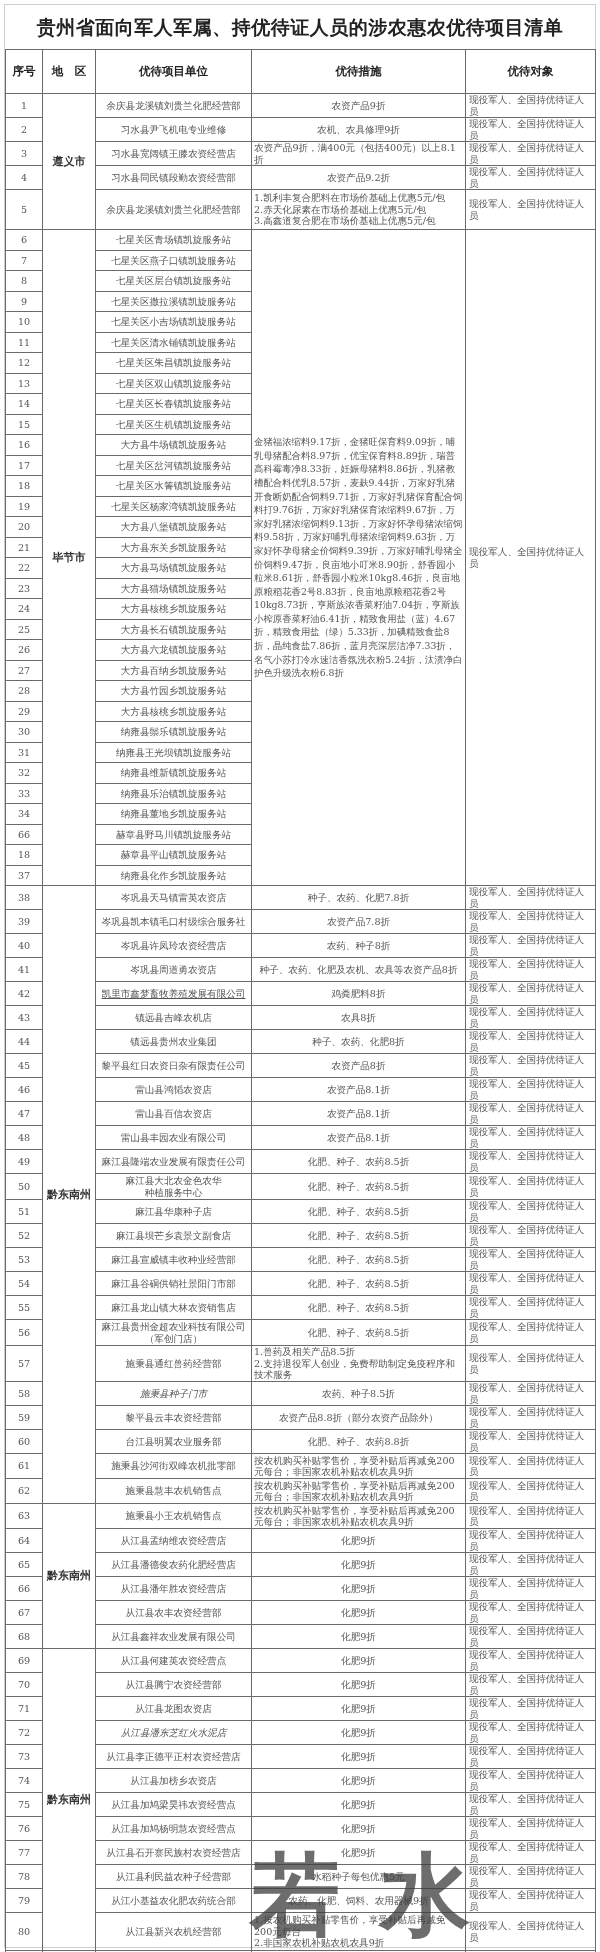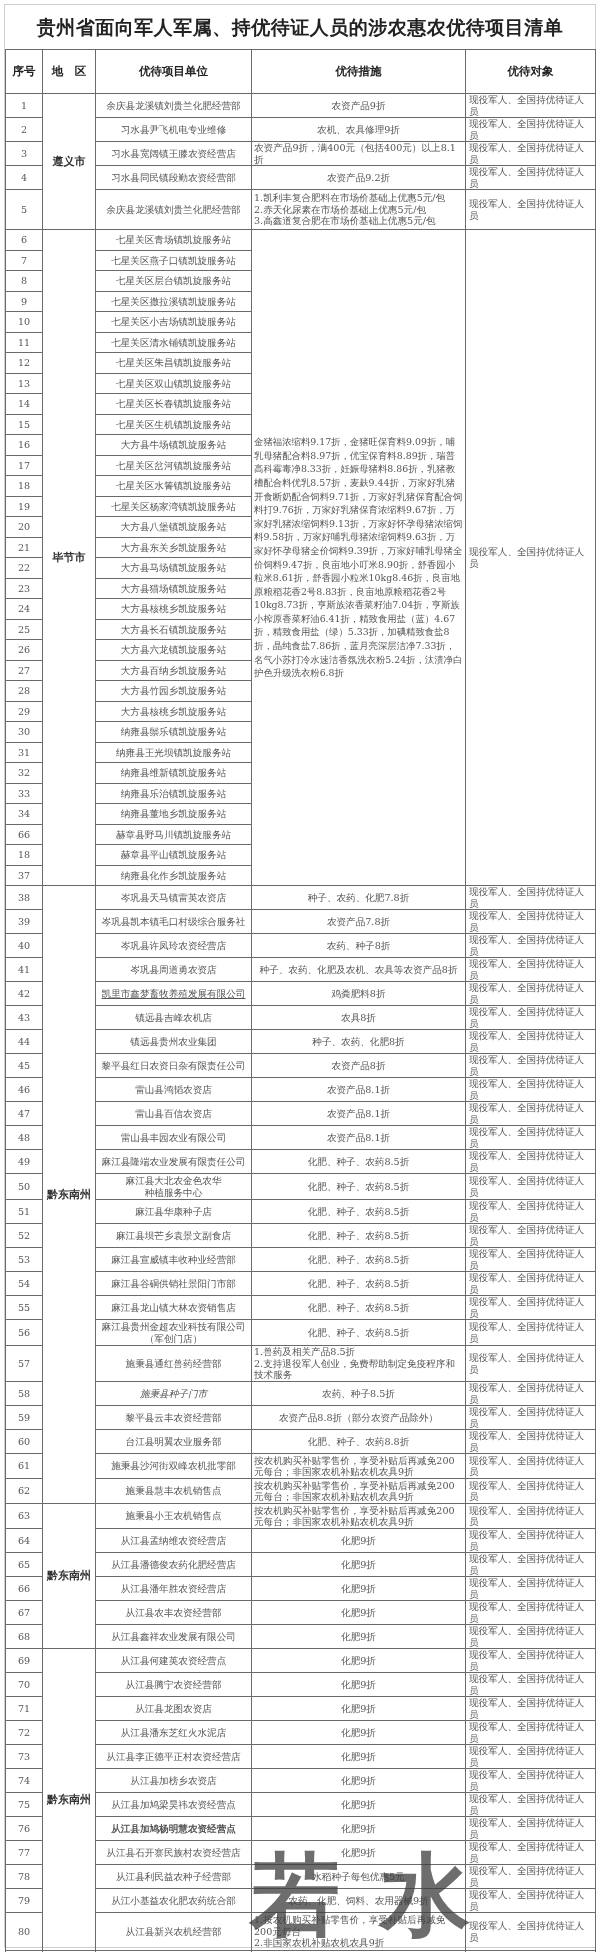--- a/index.html
+++ b/index.html
@@ -407,21 +407,21 @@
           <td class="target">现役军人、全国持优待证人员</td>
         </tr>
         <tr style="height: 22.5px;">
           <td>71</td>
           <td style="white-space: pre-line;">从江县龙图农资店</td>
           <td style="white-space: pre-line;">化肥9折</td>
           <td class="target">现役军人、全国持优待证人员</td>
         </tr>
         <tr style="height: 22.5px;">
           <td>72</td>
-          <td style="white-space: pre-line;">从江县潘东芝红火水泥店</td>
+          <td style="white-space: pre-line; font-style: italic;">从江县潘东芝红火水泥店</td>
           <td style="white-space: pre-line;">化肥9折</td>
           <td class="target">现役军人、全国持优待证人员</td>
         </tr>
         <tr style="height: 22.5px;">
           <td>73</td>
           <td style="white-space: pre-line;">从江县李正德平正村农资经营店</td>
           <td style="white-space: pre-line;">化肥9折</td>
           <td class="target">现役军人、全国持优待证人员</td>
         </tr>
         <tr style="height: 22.5px;">
@@ -431,21 +431,21 @@
           <td class="target">现役军人、全国持优待证人员</td>
         </tr>
         <tr style="height: 22.5px;">
           <td>75</td>
           <td style="white-space: pre-line;">从江县加鸠梁昊祎农资经营点</td>
           <td style="white-space: pre-line;">化肥9折</td>
           <td class="target">现役军人、全国持优待证人员</td>
         </tr>
         <tr style="height: 22.5px;">
           <td>76</td>
-          <td style="white-space: pre-line; font-weight: bold;">从江县加鸠杨明慧农资经营点</td>
+          <td style="white-space: pre-line;">从江县加鸠杨明慧农资经营点</td>
           <td style="white-space: pre-line;">化肥9折</td>
           <td class="target">现役军人、全国持优待证人员</td>
         </tr>
         <tr style="height: 22.5px;">
           <td>77</td>
           <td style="white-space: pre-line; font-family: Liberation Serif, serif;">从江县石开寨民族村农资经营店</td>
           <td style="white-space: pre-line;">化肥9折</td>
           <td class="target">现役军人、全国持优待证人员</td>
         </tr>
         <tr style="height: 22.5px;">

